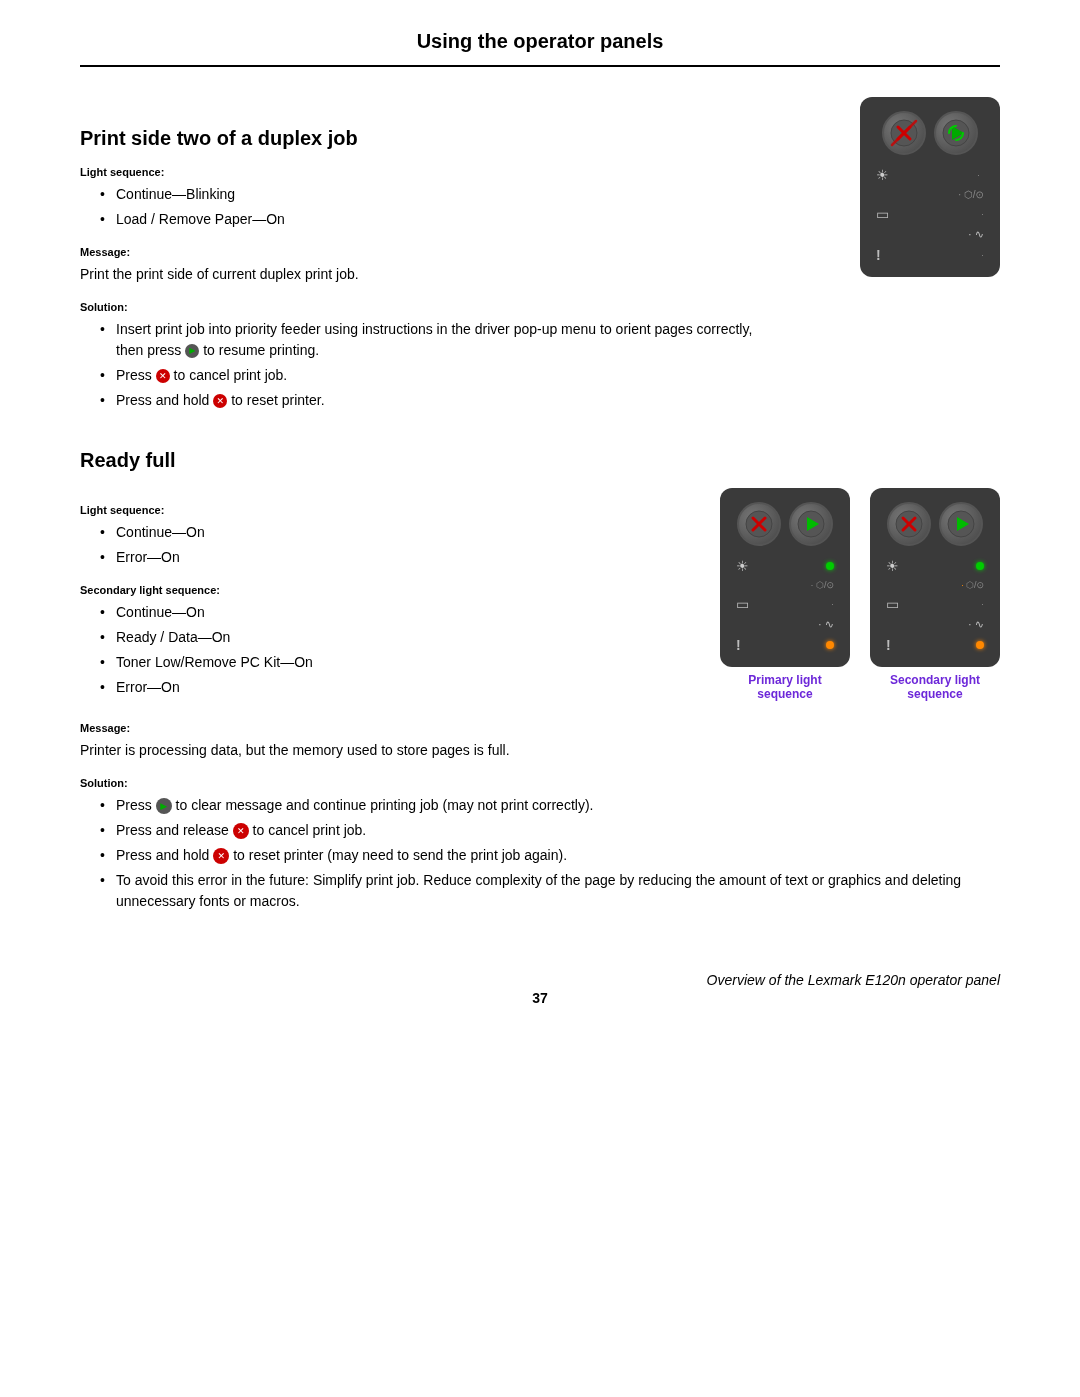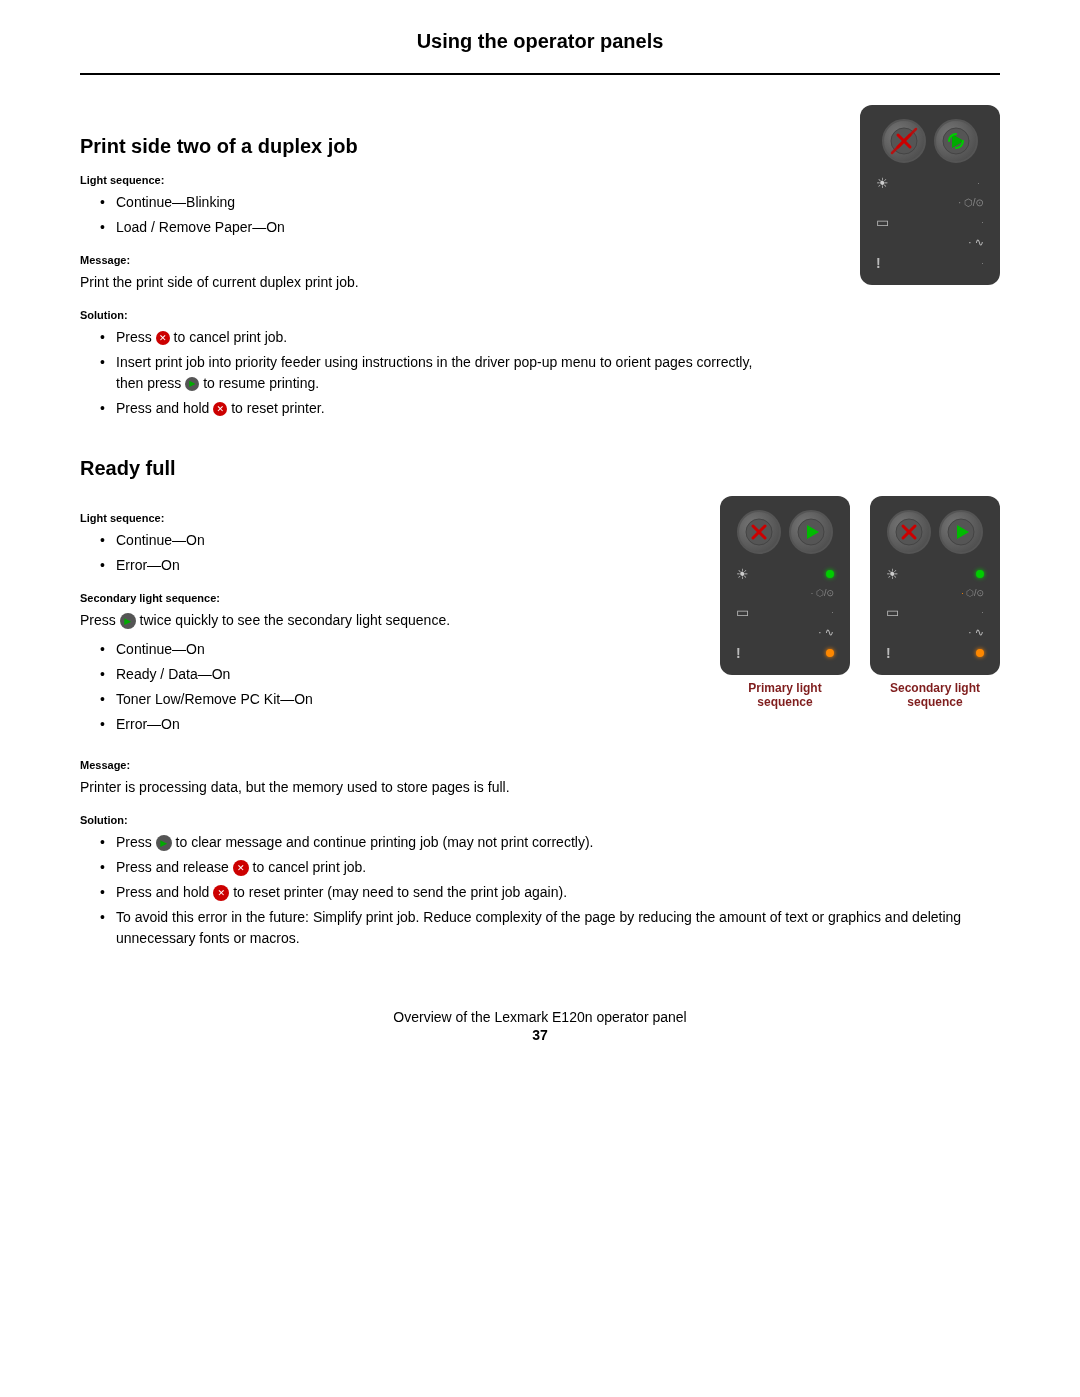--- a/index.html
+++ b/index.html
@@ -15,21 +15,21 @@
 
     
     .page-title-container {
       text-align: center;
       margin-bottom: 30px;
     }
     .page-title {
       font-size: 20px;
       font-weight: bold;
       display: inline-block;
-      padding-bottom: 20px;
+      padding-bottom: 12px;
       border-bottom: 2px solid #000;
       width: 100%;
     }
 
     
     .section-heading {
       font-size: 20px;
       font-weight: bold;
       margin-bottom: 16px;
       margin-top: 30px;
@@ -163,32 +163,33 @@
       display: flex;
       flex-direction: column;
       align-items: center;
       gap: 6px;
     }
 
     .panel-caption {
       font-size: 12px;
       font-weight: bold;
       text-align: center;
-      color: #7f1d1d;
+      color: #6d28d9;
       max-width: 120px;
     }
 
     .memory-section {
       margin-top: 20px;
     }
 
     
     .page-footer {
-      text-align: center;
+      text-align: right;
       margin-top: 60px;
+      font-style: italic;
     }
 
     .page-number {
       text-align: center;
       font-weight: bold;
       margin-top: 2px;
     }
 
     
     .inline-icon {
@@ -244,22 +245,22 @@
     <ul class="bullet-list">
       <li>Continue—Blinking</li>
       <li>Load / Remove Paper—On</li>
     </ul>
 
     <div class="sub-heading">Message:</div>
     <p class="body-text">Print the print side of current duplex print job.</p>
 
     <div class="sub-heading">Solution:</div>
     <ul class="bullet-list">
+      <li>Insert print job into priority feeder using instructions in the driver pop-up menu to orient pages correctly, then press <span class="inline-icon">▶</span> to resume printing.</li>
       <li>Press <span class="inline-icon" style="background:#c00; color:#fff; font-size:9px;">✕</span> to cancel print job.</li>
-      <li>Insert print job into priority feeder using instructions in the driver pop-up menu to orient pages correctly, then press <span class="inline-icon">▶</span> to resume printing.</li>
       <li>Press and hold <span class="inline-icon" style="background:#c00; color:#fff; font-size:9px;">✕</span> to reset printer.</li>
     </ul>
   </div>
 
   <div class="panel-image panel-image-large">
     <div class="panel-top-buttons">
 
       <div class="btn-circle btn-cancel">
         <svg width="28" height="28" viewBox="0 0 28 28">
           <circle cx="14" cy="14" r="13" fill="#555" stroke="#444" stroke-width="1"></circle>
@@ -316,21 +317,20 @@
 
   <div class="section-with-image">
     <div class="section-text">
       <div class="sub-heading">Light sequence:</div>
       <ul class="bullet-list">
         <li>Continue—On</li>
         <li>Error—On</li>
       </ul>
 
       <div class="sub-heading">Secondary light sequence:</div>
-      <p class="body-text">Press <span class="inline-icon" style="width:16px;height:16px;line-height:16px;font-size:9px;">▶</span> twice quickly to see the secondary light sequence.</p>
       <ul class="bullet-list">
         <li>Continue—On</li>
         <li>Ready / Data—On</li>
         <li>Toner Low/Remove PC Kit—On</li>
         <li>Error—On</li>
       </ul>
     </div>
 
     <div class="panels-container">
 

